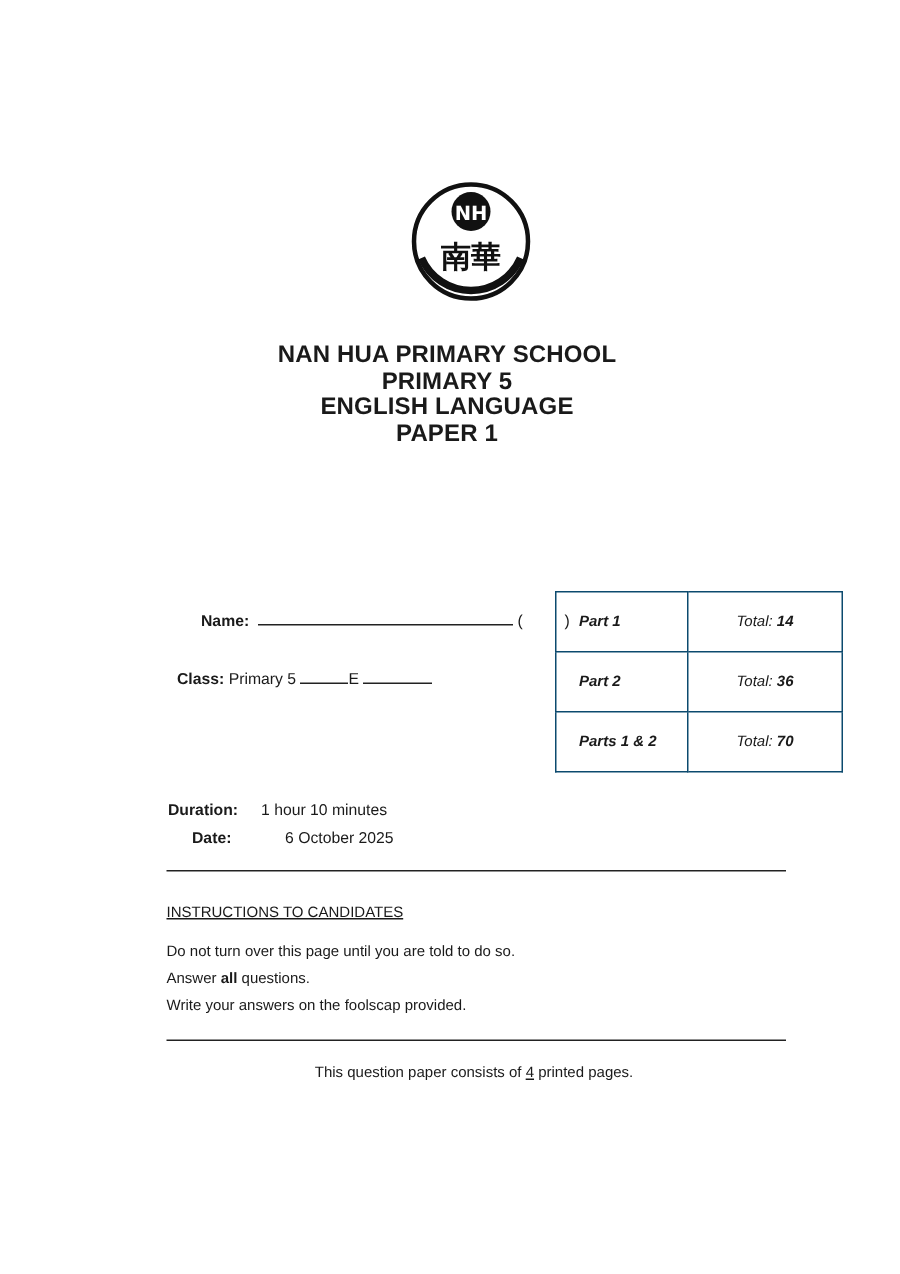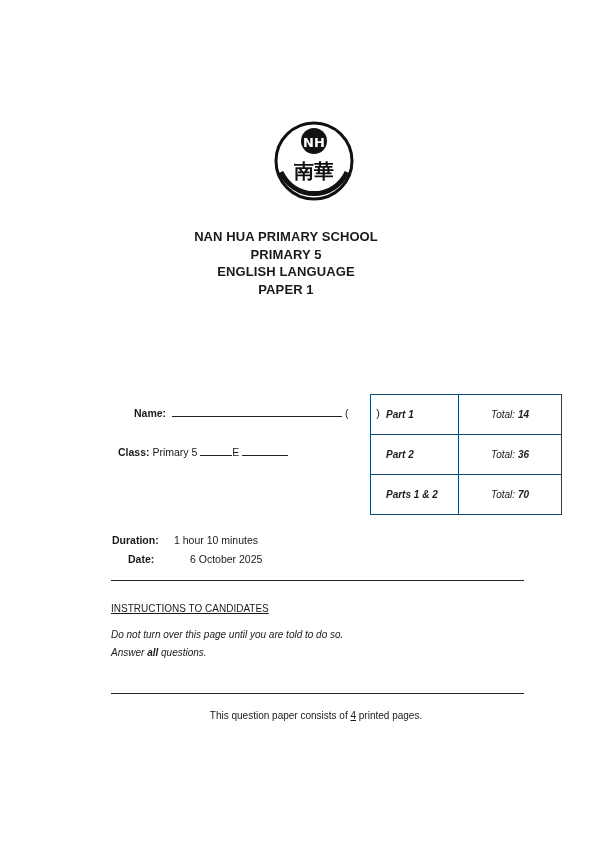--- a/index.html
+++ b/index.html
@@ -2,21 +2,21 @@
 <html><head>
   <meta charset="utf-8">
   <style>
     html, body { margin: 0; padding: 0; }
     body {
       width: 600px; height: 849px; background: #ffffff; position: relative; overflow: hidden;
       font-family: "Liberation Sans", sans-serif; color: #1a1a1a;
     }
     .abs { position: absolute; }
     .logo { left: 273px; top: 120px; width: 82px; height: 82px; }
-    .header { left: 0; width: 572px; text-align: center; font-weight: bold; font-size: 13px; letter-spacing: 0.1px; }
+    .header { left: 0; width: 572px; text-align: center; font-weight: bold; font-size: 16px; letter-spacing: 0.1px; padding-left: 12px; }
     .header div { height: 17.5px; line-height: 17.5px; }
     .field { font-size: 10.5px; }
     .lbl { font-weight: bold; }
     .uline { display: inline-block; border-bottom: 1px solid #222; vertical-align: baseline; height: 9px; }
     table.scores { border-collapse: collapse; left: 370px; top: 394px; }
     table.scores td { border: 1px solid #0c4a6e; height: 39px; font-size: 10px; padding: 0 15px; font-style: italic; }
     table.scores td.part { width: 57px; font-weight: bold; }
     table.scores td.total { width: 72px; text-align: center; }
     table.scores td.total b { font-weight: bold; }
     .rule { height: 0; border-top: 1.2px solid #222; }
@@ -79,22 +79,23 @@
 <div class="abs field" style="left:112px; top:534px;">
   <span class="lbl" style="display:inline-block; width:62px;">Duration:</span><span>1 hour 10 minutes</span>
 </div>
 <div class="abs field" style="left:112px; top:553px;">
   <span class="lbl" style="display:inline-block; width:62px;margin-left:16px;">Date:</span><span>6 October 2025</span>
 </div>
 
 <div class="abs rule" style="left:111px; top:580px; width:413px;"></div>
 
 <div class="abs instr-title" style="left:111px; top:603px;">INSTRUCTIONS TO CANDIDATES</div>
-<div class="abs instr" style="left:111px; top:626px;font-style:italic;">
+<div class="abs instr" style="left:111px; top:626px;">
   <div>Do not turn over this page until you are told to do so.</div>
   <div><span>Answer </span><b>all</b><span> questions.</span></div>
+  <div>Write your answers on the foolscap provided.</div>
 </div>
 
 <div class="abs rule" style="left:111px; top:693px; width:413px;"></div>
 
 <div class="abs footer" style="top:710px;">
   <span>This question paper consists of </span><u>4</u><span> printed pages.</span>
 </div>
 
 </body></html>

